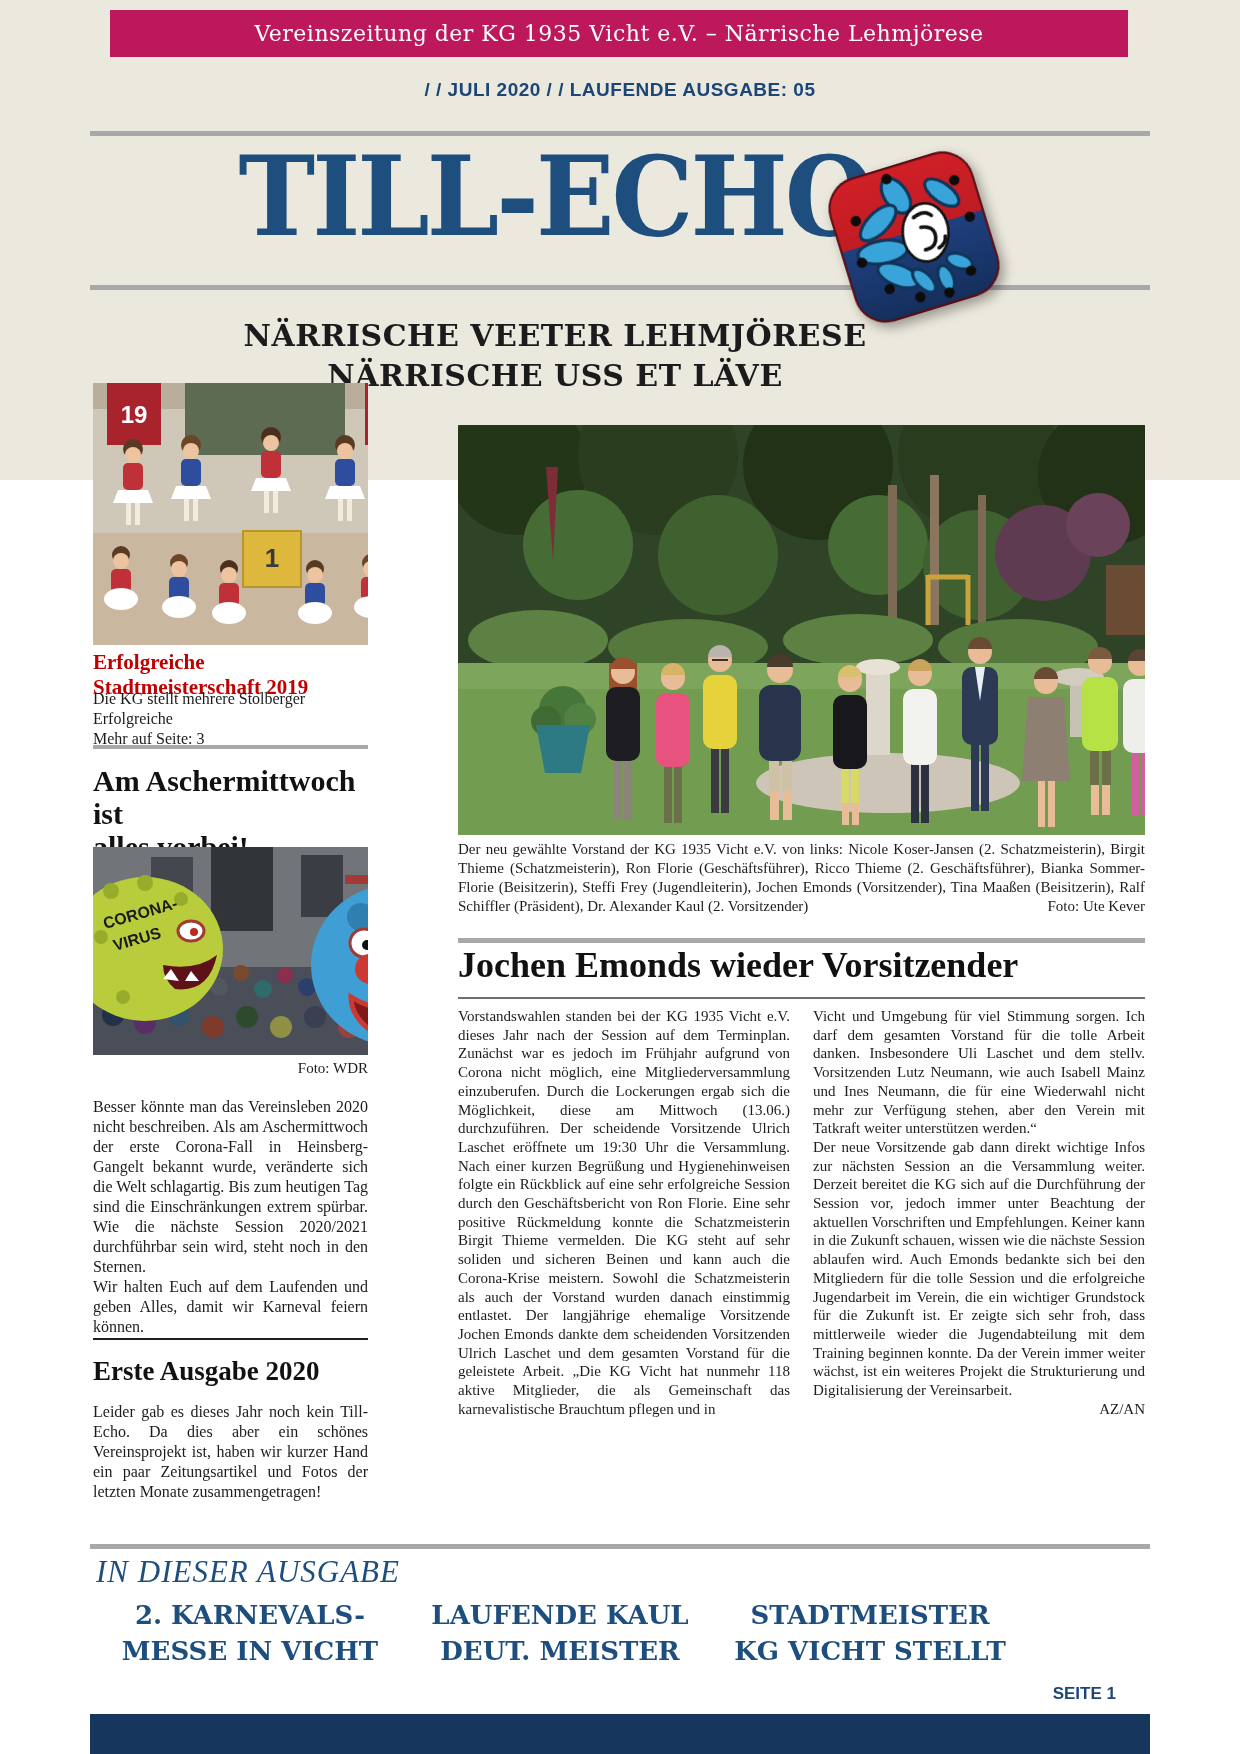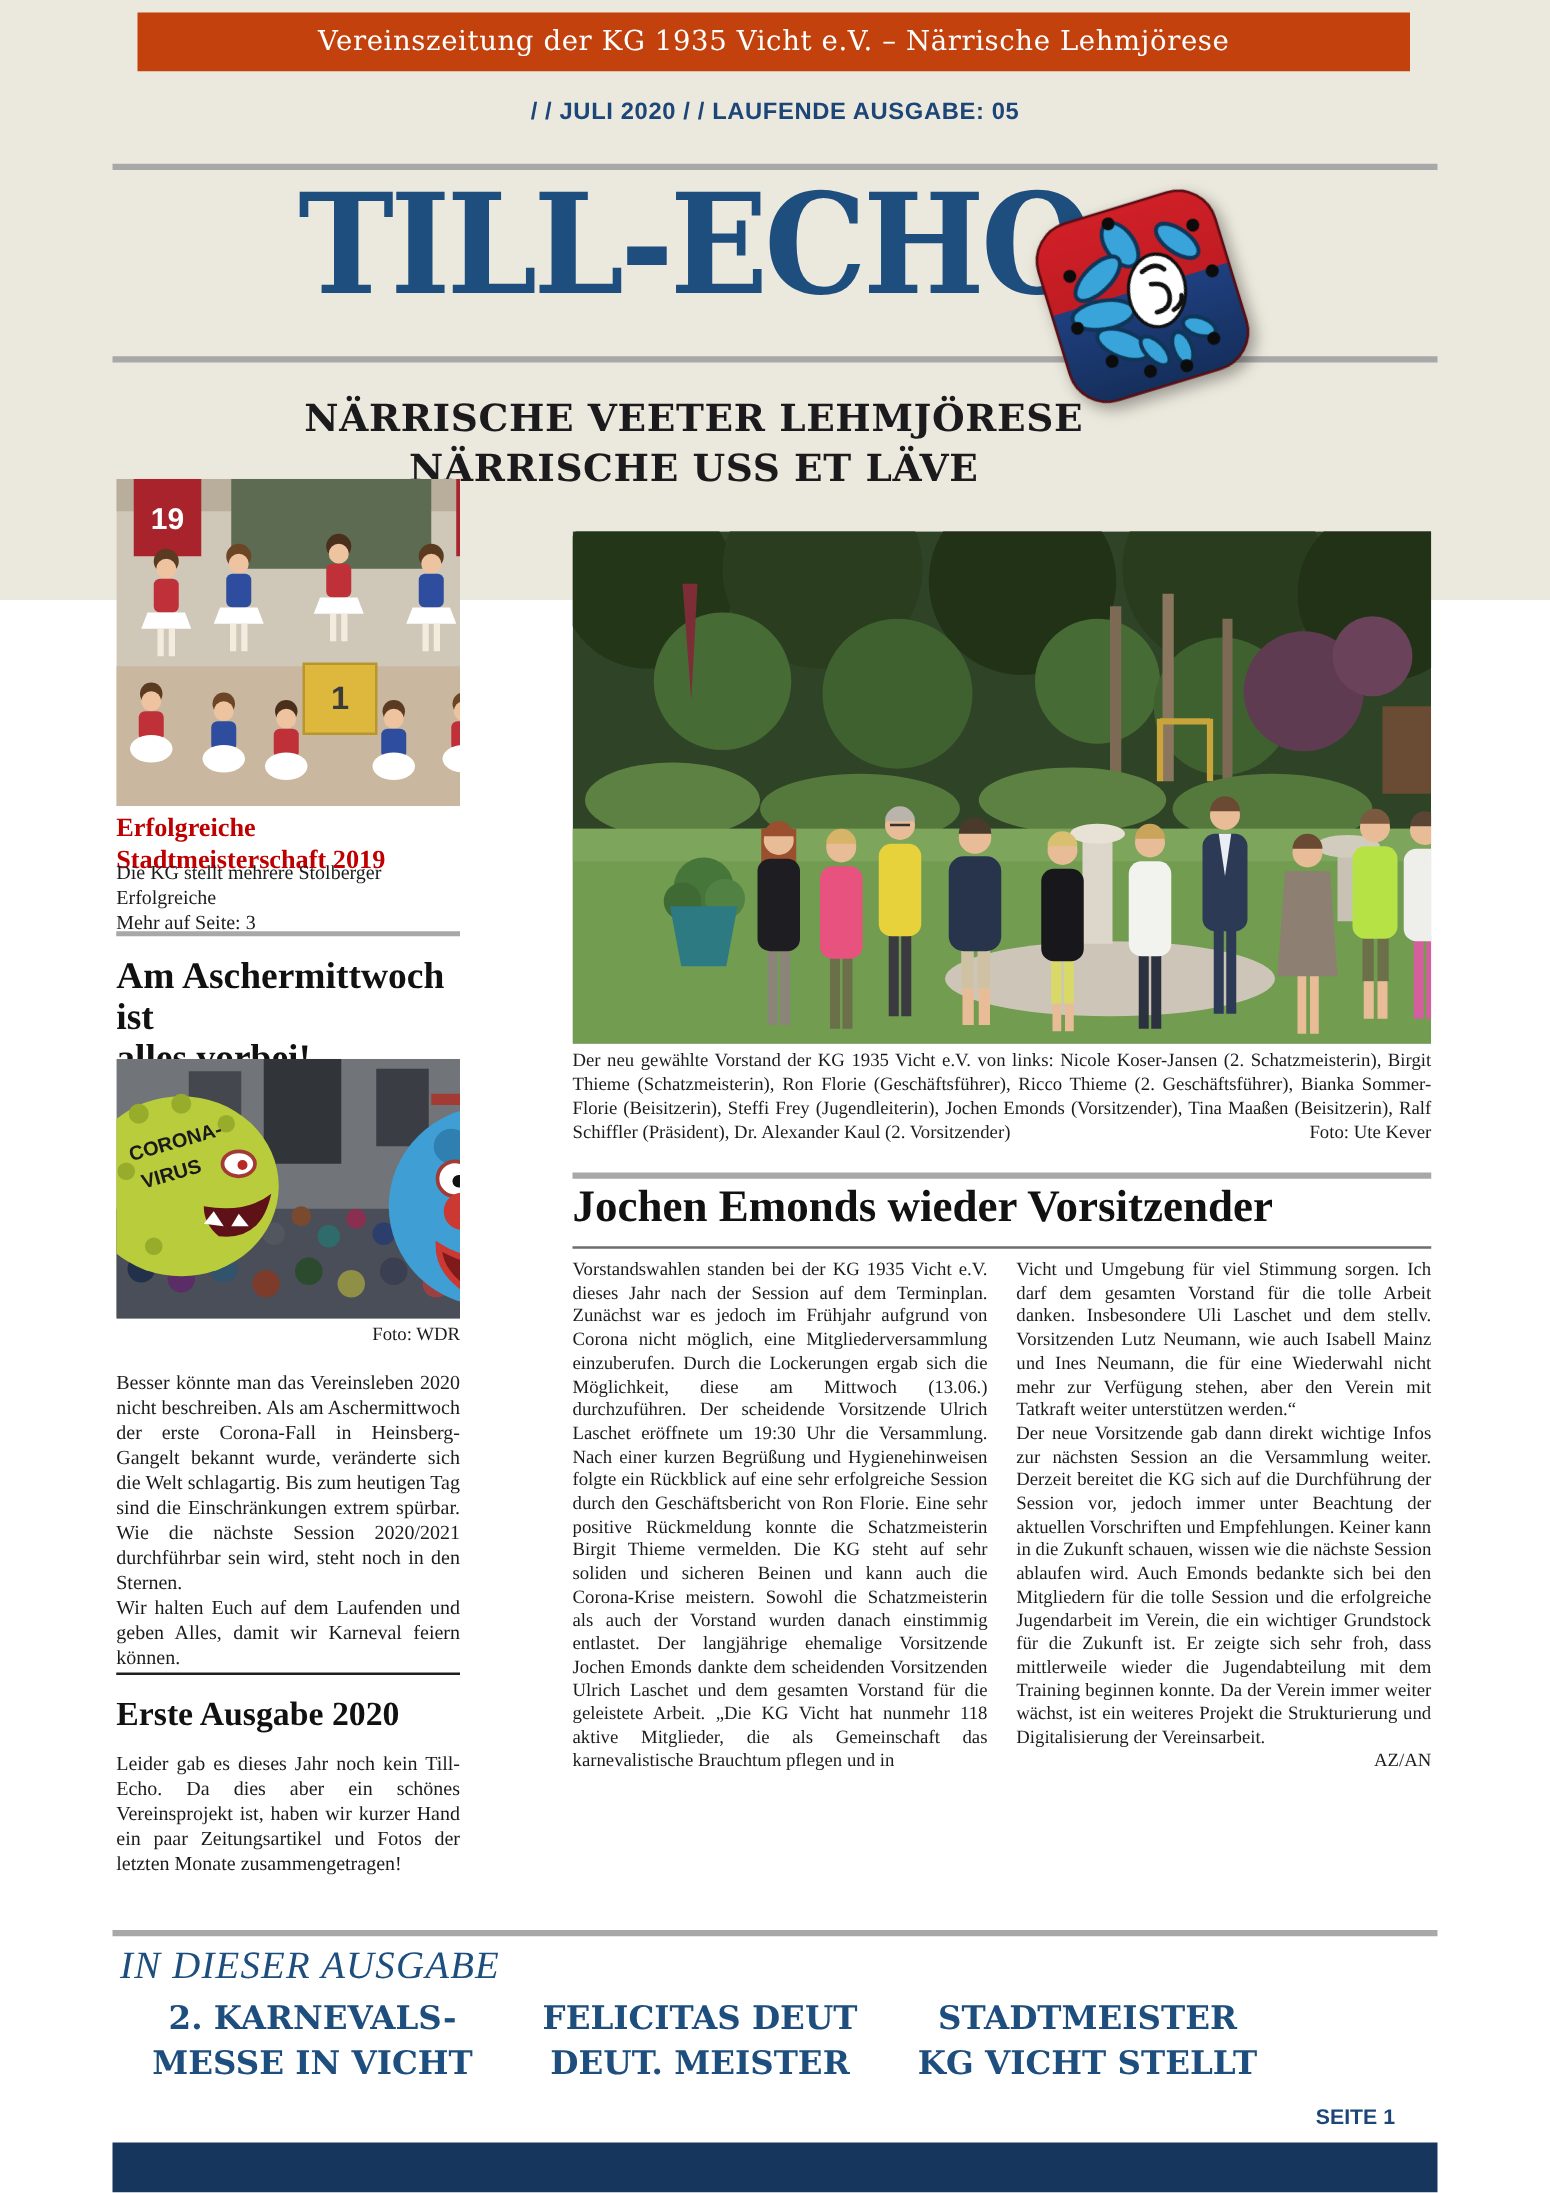--- a/index.html
+++ b/index.html
@@ -6,21 +6,21 @@
   body{
     width:1240px;height:1754px;position:relative;background:#ffffff;
     font-family:"Liberation Serif", serif;color:#1c1c1c;overflow:hidden;
   }
   .abs{position:absolute;}
   .rule{background:#a8a8a8;}
   .serif{font-family:"Liberation Serif", serif;}
 
   
   .cream-band{left:0;top:0;width:1240px;height:480px;background:#ebe8dd;}
-  .red-banner{left:110px;top:10px;width:1018px;height:47px;background:#c2410c;
+  .red-banner{left:110px;top:10px;width:1018px;height:47px;background:#be185d;
     color:#ffffff;text-align:center;line-height:47px;font-size:22px;
     font-family:"DejaVu Serif", serif;letter-spacing:.5px;}
   .issue-line{left:0;top:79px;width:1240px;text-align:center;color:#1c4578;
     font-family:"Liberation Sans", sans-serif;font-weight:bold;font-size:19px;letter-spacing:.5px;}
   .ruleA{left:90px;top:131px;width:1060px;height:5px;}
   .ruleB{left:90px;top:285px;width:1060px;height:5px;}
   .news-title{left:90px;top:138px;width:930px;text-align:center;color:#1d4e7e;
     font-family:"DejaVu Serif", serif;font-weight:bold;font-size:103px;line-height:1.05;
     letter-spacing:-3px;transform:scaleY(1.08);transform-origin:top;}
   .subtitle{left:90px;top:316px;width:930px;text-align:center;color:#1b1b1d;
@@ -454,21 +454,21 @@
 </div>
 
 <div class="abs rule frule"></div>
 <div class="abs issue-head">IN DIESER AUSGABE</div>
 
 <div class="abs teaser" style="left:95px;width:310px;">
   <div>2. KARNEVALS-</div>
   <div>MESSE IN VICHT</div>
 </div>
 <div class="abs teaser" style="left:425px;width:270px;">
-  <div>FELICITAS DEUT</div>
+  <div>LAUFENDE KAUL</div>
   <div>DEUT. MEISTER</div>
 </div>
 <div class="abs teaser" style="left:715px;width:310px;">
   <div>STADTMEISTER</div>
   <div>KG VICHT STELLT</div>
 </div>
 
 <div class="abs page-num">SEITE 1</div>
 <div class="abs navy-bar"></div>
 

